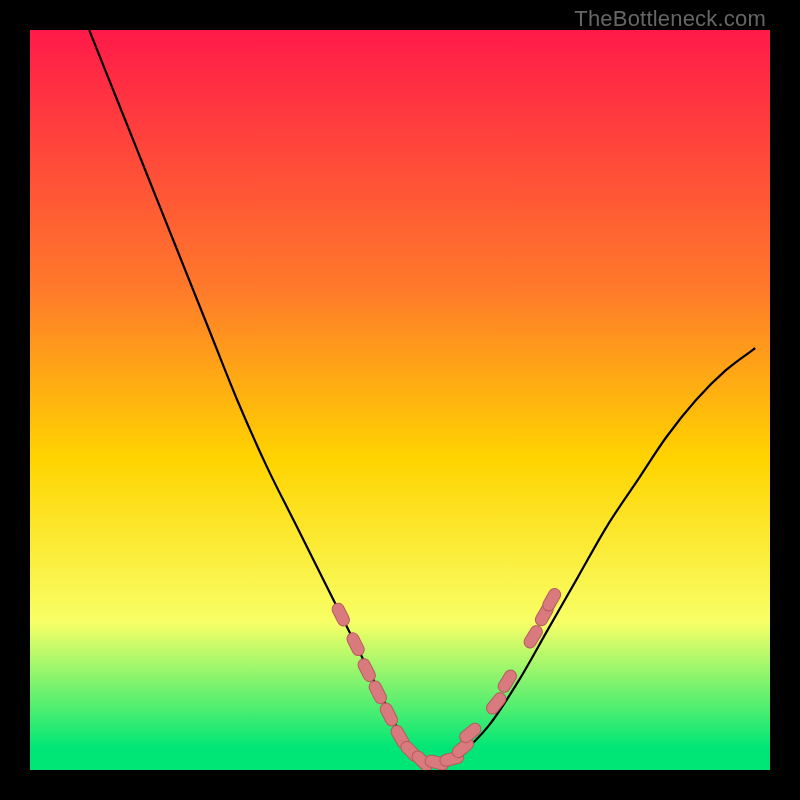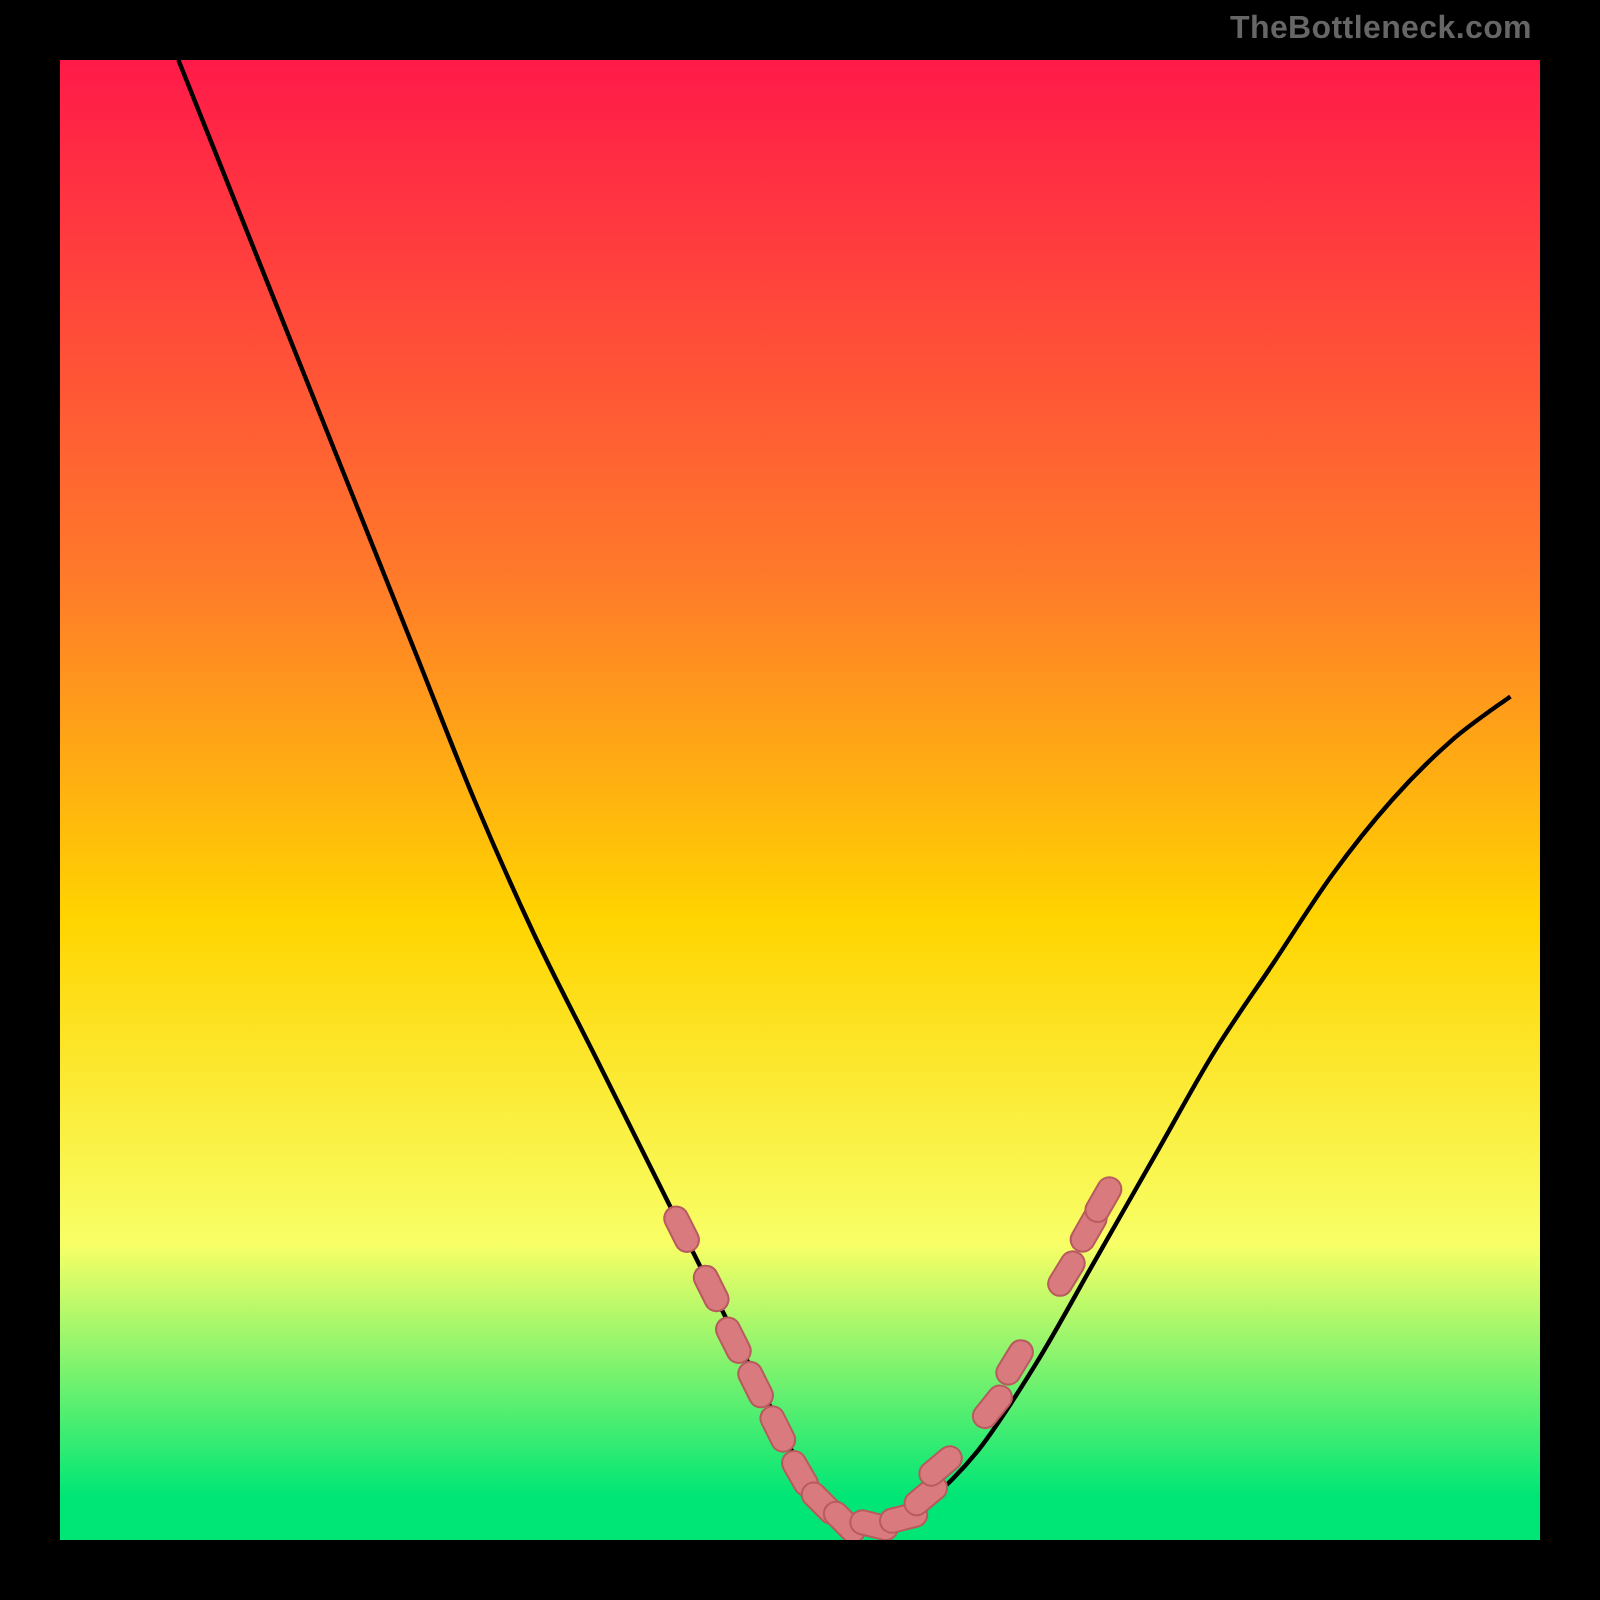--- a/index.html
+++ b/index.html
@@ -24,22 +24,22 @@
     left: 0;
     top: 0;
     width: 740px;
     height: 740px;
   }
   .watermark {
     position: absolute;
     top: 6px;
     right: 34px;
     color: #666;
-    font-size: 16px;
-    font-weight: 700;
+    font-size: 22px;
+    font-weight: 400;
     letter-spacing: 0.2px;
     user-select: none;
   }
 </style>
 </head>
 <body>
 
 <div class="watermark">TheBottleneck.com</div>
 
 <div class="frame">

